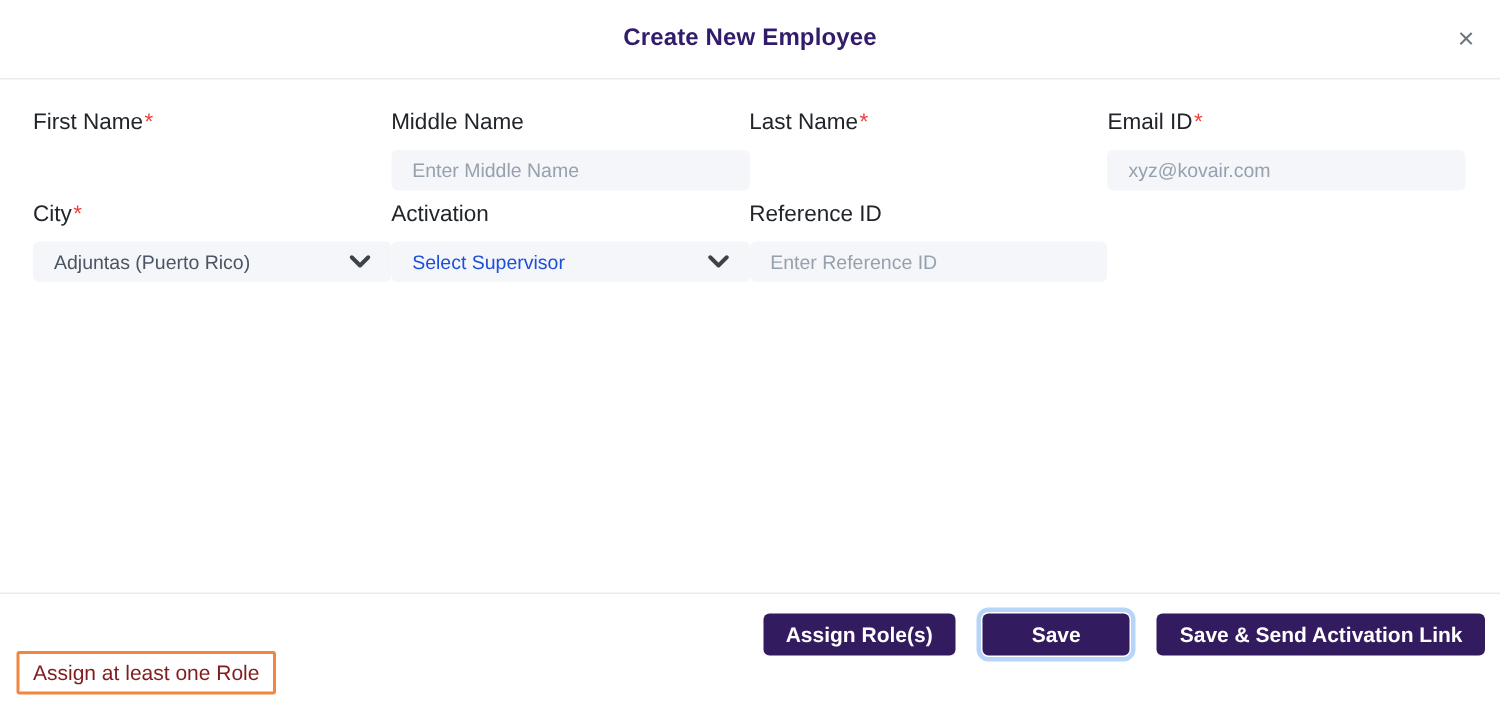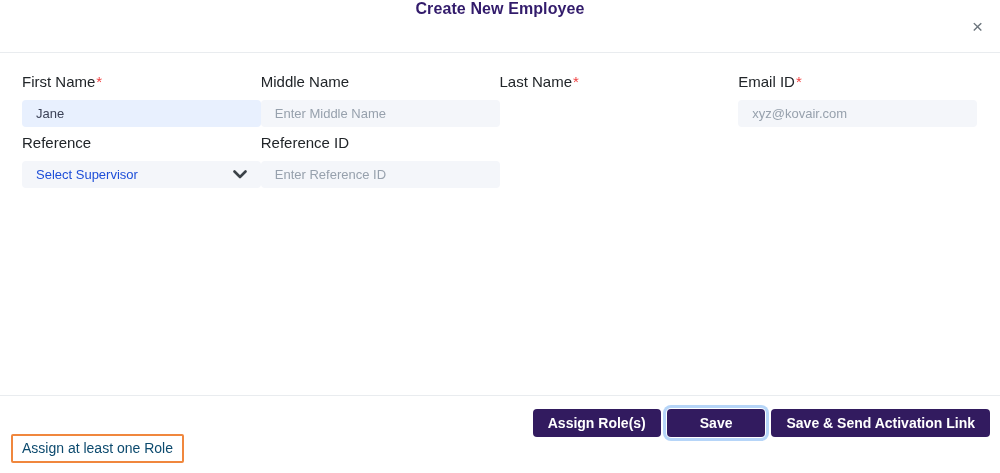--- a/index.html
+++ b/index.html
@@ -12,21 +12,21 @@
     overflow: hidden;
   }
 
   .modal { width: 100%; height: 100%; position: relative; background: #fff; }
 
   
   .modal-header {
     position: relative;
     height: 53px;
     border-bottom: 1px solid #e9ecef;
-    display: flex; align-items: flex-start; justify-content: center;
+    display: flex; align-items: center; justify-content: center;
   }
   .modal-title {
     color: #321b6b;
     font-weight: bold;
     font-size: 16px;
     letter-spacing: 0.1px;
   }
   .close-btn {
     position: absolute; right: 17px; top: 17px;
     color: #6c757d; font-size: 19px; line-height: 19px;
@@ -75,21 +75,21 @@
   .chevron svg { display: block; }
 
   
   .modal-footer {
     position: absolute;
     top: 395px; left: 0; right: 0; bottom: 0;
     border-top: 1px solid #e9ecef;
   }
   .footer-buttons {
     display: flex; justify-content: flex-end; align-items: center;
-    gap: 2px;
+    gap: 14px;
     padding: 13px 10px 0 0;
   }
   .btn {
     background: #321b5f;
     color: #ffffff;
     border: none; border-radius: 4px;
     height: 28px;
     padding: 0 15px;
     font-size: 14px;
     font-weight: 600;
@@ -102,61 +102,71 @@
     margin: 0 4px;
     padding: 0 33px;
   }
 
   .error-box {
     position: absolute;
     left: 11px; bottom: 10px;
     border: 2px solid #f0873d;
     border-radius: 2px;
     padding: 5px 9px;
-    color: #0c4a6e;
+    color: #7f1d1d;
     font-size: 14px;
     line-height: 15px;
     background: #ffffff;
   }
 </style>
 </head>
 <body>
 
 <div class="modal">
 
   <div class="modal-header">
     <div class="modal-title">Create New Employee</div>
     <button class="close-btn">×</button>
   </div>
 
   <div class="modal-body">
 
     <div class="field">
       <label class="field-label"><span>First Name</span><span class="req">*</span></label>
-      <input class="text-input bg-blue" value="Jane" style="">
     </div>
 
     <div class="field">
       <label class="field-label"><span>Middle Name</span><span class="req"></span></label>
       <input class="text-input bg-gray" placeholder="Enter Middle Name" style="">
     </div>
 
     <div class="field">
       <label class="field-label"><span>Last Name</span><span class="req">*</span></label>
     </div>
 
     <div class="field">
       <label class="field-label"><span>Email ID</span><span class="req">*</span></label>
       <input class="text-input bg-gray" placeholder="xyz@kovair.com" style="">
     </div>
 
+    <div class="field">
+      <label class="field-label"><span>City</span><span class="req">*</span></label>
+      <div class="select bg-gray value-dark">
+        <span class="value">Adjuntas (Puerto Rico)</span>
+        <span class="chevron">
+          <svg width="14" height="9" viewBox="0 0 14 9">
+              <polyline points="1.5,1.5 7,7 12.5,1.5" fill="none" stroke="#3b4248" stroke-width="2.6" stroke-linecap="round" stroke-linejoin="round"></polyline>
+            </svg>
+        </span>
+      </div>
+    </div>
 
 
     <div class="field">
-      <label class="field-label"><span>Reference</span><span class="req"></span></label>
+      <label class="field-label"><span>Activation</span><span class="req"></span></label>
       <div class="select bg-gray value-gray">
         <span class="value">Select Supervisor</span>
         <span class="chevron">
           <svg width="14" height="9" viewBox="0 0 14 9">
               <polyline points="1.5,1.5 7,7 12.5,1.5" fill="none" stroke="#3b4248" stroke-width="2.6" stroke-linecap="round" stroke-linejoin="round"></polyline>
             </svg>
         </span>
       </div>
     </div>
 

